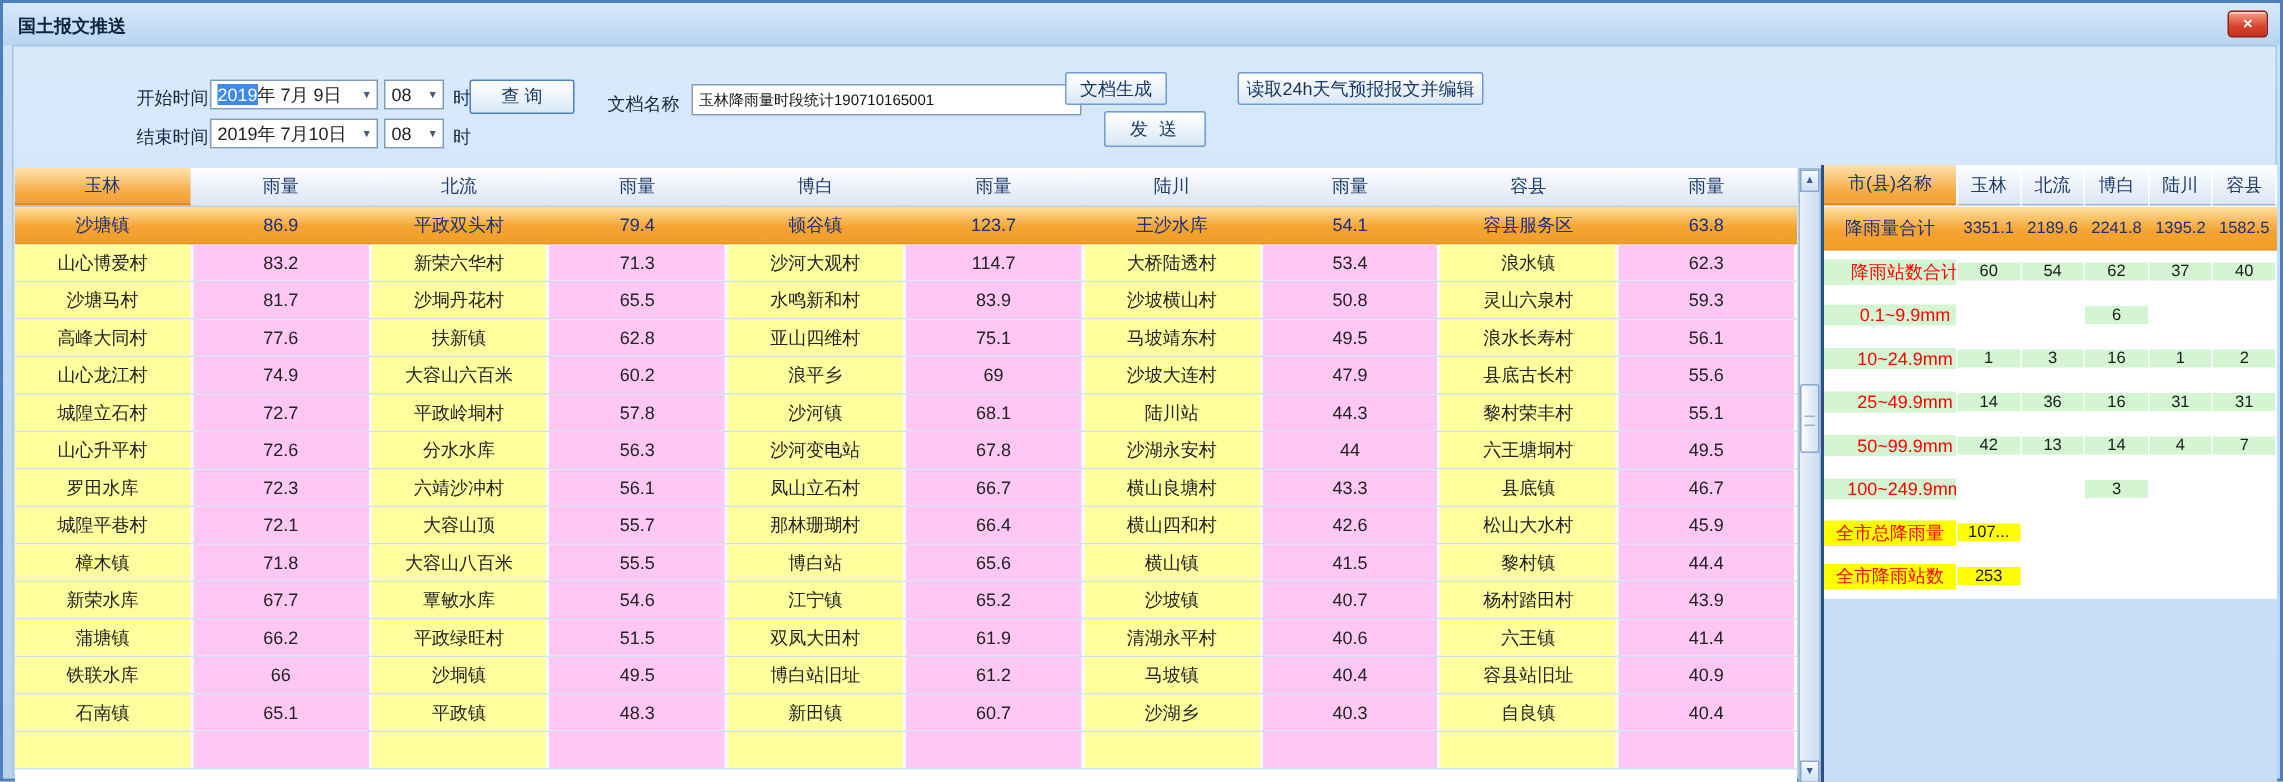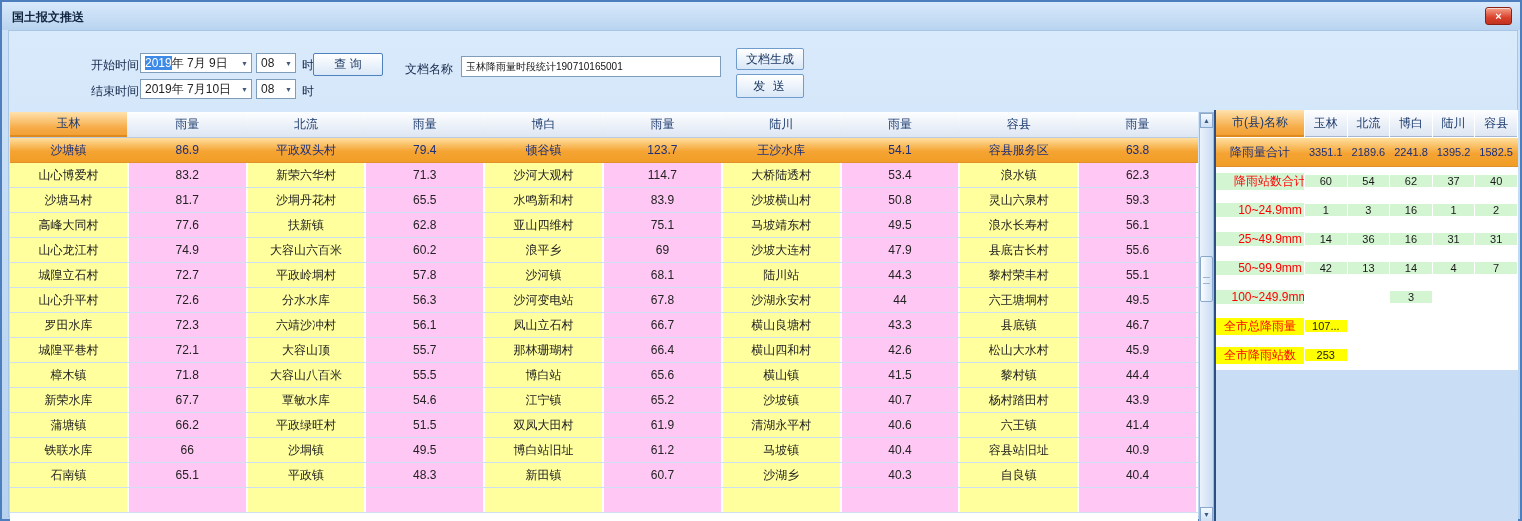--- a/index.html
+++ b/index.html
@@ -24,21 +24,21 @@
   .combo { position:absolute; height:20px; background:#fff; border:1px solid #7f9db9;
     display:flex; align-items:center; padding:0 14px 0 4px; color:#222; white-space:nowrap; }
   .combo .arrow { position:absolute; right:3px; top:6px; font-size:7px; color:#44597e; }
   .sel-year { background:#3d8ae8; color:#fff; }
   .btn { position:absolute; background:linear-gradient(#ffffff,#d9e7f7); border:1px solid #6f9bcd;
     color:#15335e; display:flex; align-items:center; justify-content:center; white-space:nowrap;
     cursor:pointer; border-radius:2px; }
   .query-btn { left:304px; top:22px; width:70px; height:23px; border-color:#4f81bd; }
   .txt-input { position:absolute; left:452px; top:25px; width:260px; height:21px;
     border:1px solid #7f9db9; background:#fff; font-family:inherit; font-size:10px; color:#111; padding:0 4px; }
-  .gen-btn  { left:727px; top:17px; width:68px; height:22px;text-align:right; }
+  .gen-btn  { left:701px; top:17px; width:68px; height:22px;text-align:right; }
   .send-btn { left:727px; top:43px; width:68px; height:24px; letter-spacing:2px; }
   .read-btn { left:816px; top:17px; height:22px; padding:0 5px; }
 
   
   .main-table { position:absolute; left:8px; top:110px; width:1188px; height:411px;
     background:#fff; overflow:hidden; }
   .mh-row { display:flex; height:26px; border-bottom:1px solid #b9c9de; background:linear-gradient(#ffffff,#dde5f2); }
   .mh-cell { flex:1; margin-right:2px; display:flex; align-items:center; justify-content:center;
     background:linear-gradient(#fdfeff,#dde6f3); color:#1c3a6e; cursor:pointer; }
   .mh-cell.sel { background:linear-gradient(#ffe2ae,#f6ab46 70%,#f2a136); border-bottom:2px solid #e08a1e; }
@@ -122,20 +122,21 @@
     </div>
     <span class="lbl" style="left:293px; top:52px;">时</span>
 
     <div class="btn query-btn">查  询</div>
 
     <span class="lbl" style="left:396px; top:30px;">文档名称</span>
     <input class="txt-input" value="玉林降雨量时段统计190710165001" style="">
 
     <div class="btn gen-btn">文档生成</div>
     <div class="btn send-btn">发 送</div>
+    <div class="btn read-btn">读取24h天气预报报文并编辑</div>
   </div>
 
   <div class="main-table">
     <div class="mh-row">
         <div class="mh-cell sel">玉林</div>
         <div class="mh-cell">雨量</div>
         <div class="mh-cell">北流</div>
         <div class="mh-cell">雨量</div>
         <div class="mh-cell">博白</div>
         <div class="mh-cell">雨量</div>
@@ -359,20 +360,28 @@
           </div>
           <div class="s-row green">
             <div class="s-label">降雨站数合计</div>
             <div class="s-val firstval">60</div>
             <div class="s-val">54</div>
             <div class="s-val">62</div>
             <div class="s-val">37</div>
             <div class="s-val">40</div>
           </div>
           <div class="s-row green">
+            <div class="s-label">0.1~9.9mm</div>
+            <div class="s-val firstval"></div>
+            <div class="s-val"></div>
+            <div class="s-val">6</div>
+            <div class="s-val"></div>
+            <div class="s-val"></div>
+          </div>
+          <div class="s-row green">
             <div class="s-label">10~24.9mm</div>
             <div class="s-val firstval">1</div>
             <div class="s-val">3</div>
             <div class="s-val">16</div>
             <div class="s-val">1</div>
             <div class="s-val">2</div>
           </div>
           <div class="s-row green">
             <div class="s-label">25~49.9mm</div>
             <div class="s-val firstval">14</div>

